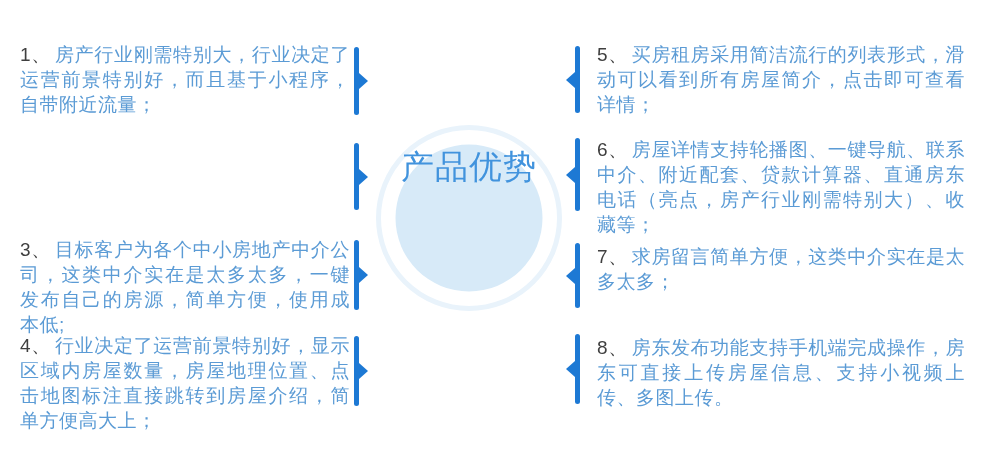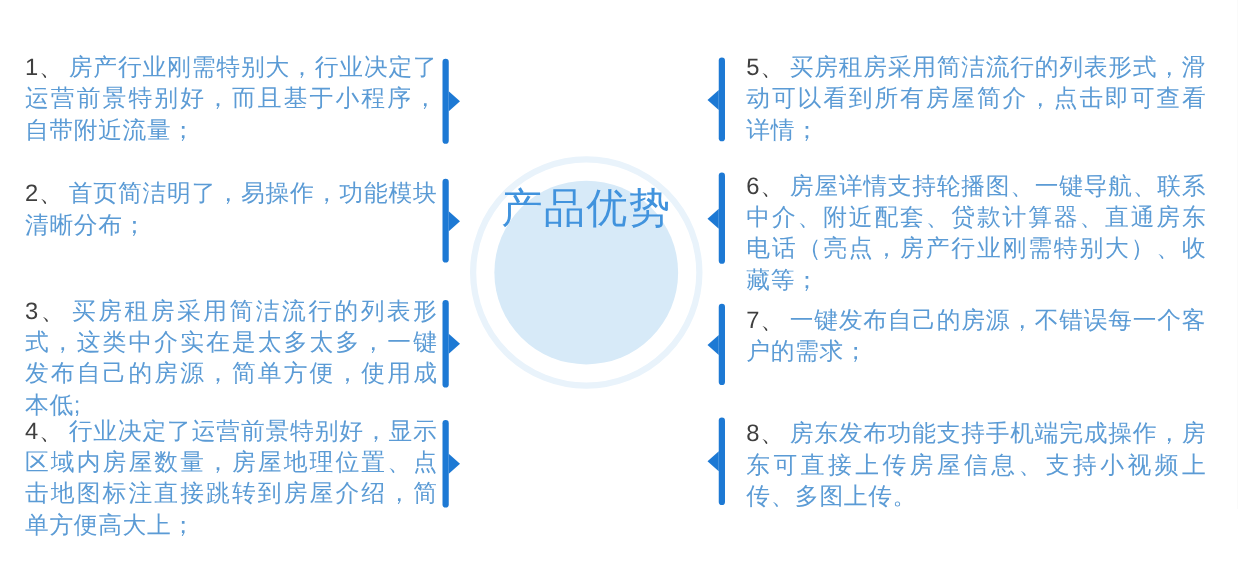--- a/index.html
+++ b/index.html
@@ -84,37 +84,36 @@
     letter-spacing:1px;
     white-space:nowrap;
   }
 </style>
 </head>
 <body>
 
 <div class="canvas">
 
   <p class="item" style="left:20px;top:42px;width:330px;"><span class="num">1、</span><span>房产行业刚需特别大，行业决定了运营前景特别好，而且基于小程序，自带附近流量；</span></p>
-  <p class="item" style="left:20px;top:143px;width:330px;"><span class="num">2、</span><span>首页简洁明了，易操作，功能模块清晰分布；</span></p>
-  <p class="item" style="left:20px;top:237px;width:330px;"><span class="num">3、</span><span>买房租房采用简洁流行的列表形式，这类中介实在是太多太多，一键发布自己的房源，简单方便，使用成本低;</span></p>
+  <p class="item" style="left:20px;top:237px;width:330px;"><span class="num">3、</span><span>目标客户为各个中小房地产中介公司，这类中介实在是太多太多，一键发布自己的房源，简单方便，使用成本低;</span></p>
   <p class="item" style="left:20px;top:333px;width:330px;"><span class="num">4、</span><span>行业决定了运营前景特别好，显示区域内房屋数量，房屋地理位置、点击地图标注直接跳转到房屋介绍，简单方便高大上；</span></p>
 
   <div class="arrow to-right" style="left:354px;top:47px;height:68px;"></div>
   <div class="arrow to-right" style="left:354px;top:143px;height:67px;"></div>
   <div class="arrow to-right" style="left:354px;top:240px;height:70px;"></div>
   <div class="arrow to-right" style="left:354px;top:336px;height:70px;"></div>
 
   <div class="arrow to-left" style="left:575px;top:46px;height:67px;"></div>
   <div class="arrow to-left" style="left:575px;top:138px;height:73px;"></div>
   <div class="arrow to-left" style="left:575px;top:243px;height:65px;"></div>
   <div class="arrow to-left" style="left:575px;top:334px;height:70px;"></div>
 
   <p class="item" style="left:597px;top:42px;width:368px;"><span class="num">5、</span><span>买房租房采用简洁流行的列表形式，滑动可以看到所有房屋简介，点击即可查看详情；</span></p>
   <p class="item" style="left:597px;top:137px;width:368px;"><span class="num">6、</span><span>房屋详情支持轮播图、一键导航、联系中介、附近配套、贷款计算器、直通房东电话（亮点，房产行业刚需特别大）、收藏等；</span></p>
-  <p class="item" style="left:597px;top:244px;width:368px;"><span class="num">7、</span><span>一键发布自己的房源，不错误每一个客户的需求；</span></p>
+  <p class="item" style="left:597px;top:244px;width:368px;"><span class="num">7、</span><span>求房留言简单方便，这类中介实在是太多太多；</span></p>
   <p class="item" style="left:597px;top:335px;width:368px;"><span class="num">8、</span><span>房东发布功能支持手机端完成操作，房东可直接上传房屋信息、支持小视频上传、多图上传。</span></p>
 
   <div class="circle-outer">
     <div class="circle-inner">
       <span class="circle-title">产品优势</span>
     </div>
   </div>
 
 </div>
 

